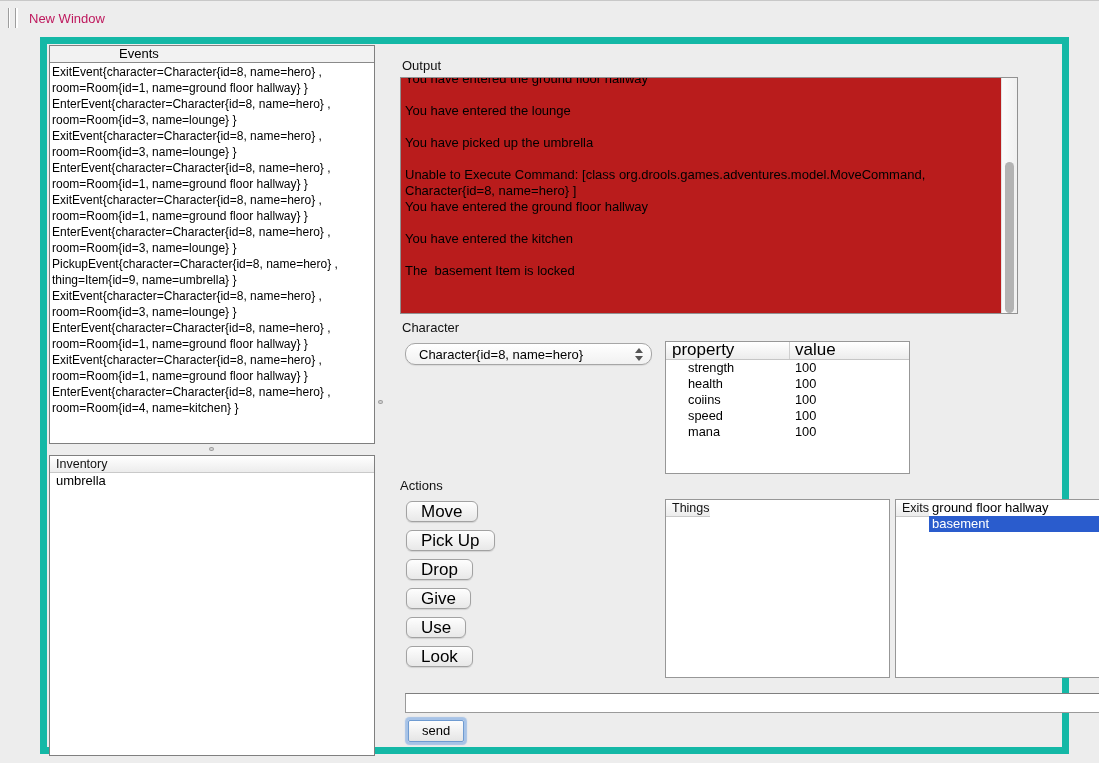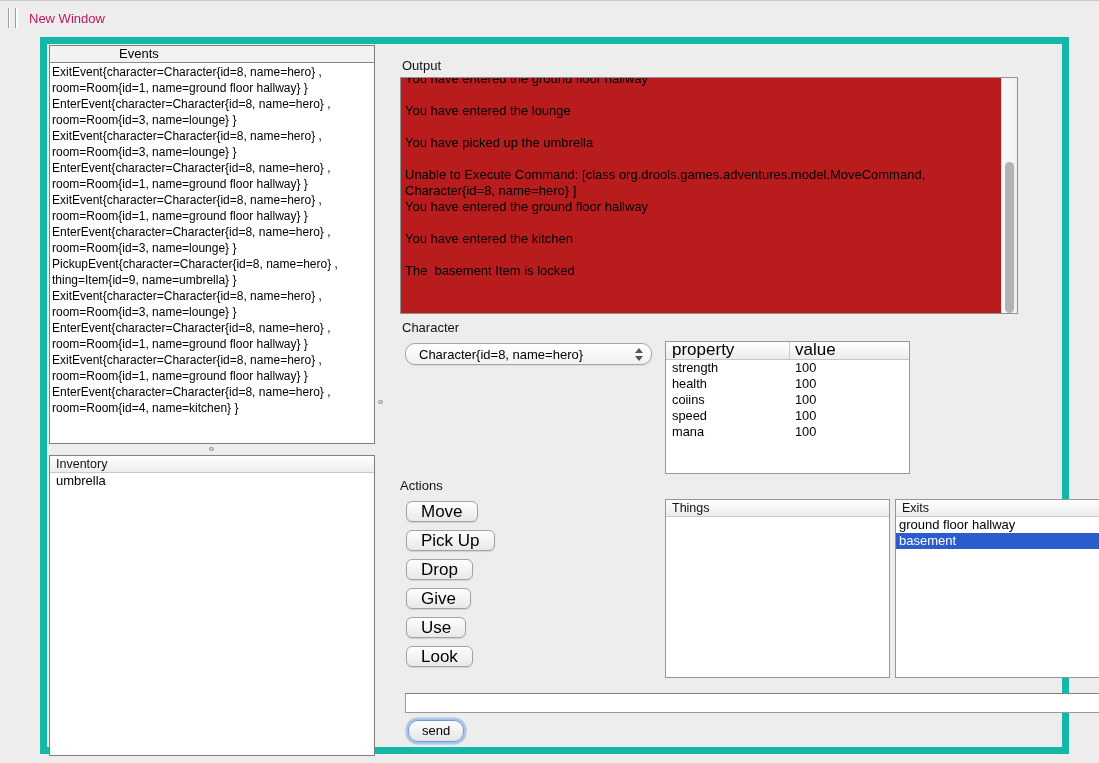--- a/index.html
+++ b/index.html
@@ -50,40 +50,40 @@
   .combo-text{position:absolute;left:13px;top:3px;font-size:13px;}
   .stepper{position:absolute;right:8px;top:4px;width:8px;height:13px;}
   .stepper .up{position:absolute;left:0;top:0;width:0;height:0;border-left:4px solid transparent;border-right:4px solid transparent;border-bottom:5px solid #555;}
   .stepper .down{position:absolute;left:0;bottom:0;width:0;height:0;border-left:4px solid transparent;border-right:4px solid transparent;border-top:5px solid #555;}
   
   .prop-table{position:absolute;left:618px;top:297px;width:245px;height:133px;background:#fff;border:1px solid #979797;box-sizing:border-box;}
   .prop-header{display:flex;height:17px;background:linear-gradient(#ffffff,#ececec);border-bottom:1px solid #c6c6c6;font-size:17px;line-height:16px;}
   .prop-header .c1{width:123px;padding-left:6px;box-sizing:border-box;}
   .prop-header .c2{flex:1;border-left:1px solid #cfcfcf;padding-left:5px;}
   .prop-row{display:flex;height:16px;font-size:12.8px;line-height:16px;}
-  .prop-row .c1{width:123px;padding-left:6px;box-sizing:border-box;}
+  .prop-row .c1{width:123px;padding-left:22px;box-sizing:border-box;}
   .prop-row .c2{flex:1;padding-left:6px;}
   
   .actions-label{left:353px;top:434px;}
   .actions-buttons{position:absolute;left:359px;top:457px;width:120px;}
   .aqua-btn{display:block;margin:0 0 8px 0;height:21px;padding:0 14px;font-size:17px;font-family:inherit;color:#000;
     border:1px solid #a2a2a2;border-radius:6px;background:linear-gradient(#fefefe,#e8e8e8);
     box-shadow:0 1px 1px rgba(0,0,0,0.12);line-height:18px;}
   
-  .list-box{position:absolute;width:225px;height:179px;background:#fff;border:1px solid #979797;box-sizing:border-box;display:flex;flex-direction:column;}
+  .list-box{position:absolute;width:225px;height:179px;background:#fff;border:1px solid #979797;box-sizing:border-box;display:flex;flex-direction:row;}
   .things-box{left:618px;top:455px;}
   .exits-box{left:848px;top:455px;}
   .list-body{flex:1;overflow:hidden;border-radius:15px;}
   .list-row{height:16px;font-size:13px;line-height:15px;padding-left:3px;white-space:nowrap;}
   .list-row.selected{background:var(--sel,#2a5ccd);color:#fff;}
   
   .cmd-input{position:absolute;left:358px;top:649px;width:713px;height:20px;box-sizing:border-box;
     border:1px solid #9a9a9a;border-top-color:#7f7f7f;background:#fff;font-size:13px;font-family:inherit;padding:0 4px;outline:none;}
   .send-btn{position:absolute;left:361px;top:676px;height:22px;padding:0 13px;font-size:13px;font-family:inherit;
-    border:1px solid #6f9bd1;border-radius:10px;background:linear-gradient(#fdfdfd,#e5e5e5);
+    border:1px solid #6f9bd1;border-radius:2px;background:linear-gradient(#fdfdfd,#e5e5e5);
     box-shadow:0 0 1px 2.5px rgba(110,160,225,0.55);line-height:18px;}
 </style>
 </head>
 <body style="--sel: #2a5ccd;">
 
 <div class="toolbar">
   <span class="tb-handle"></span>
   <button class="tb-btn">New Window</button>
 </div>
 

